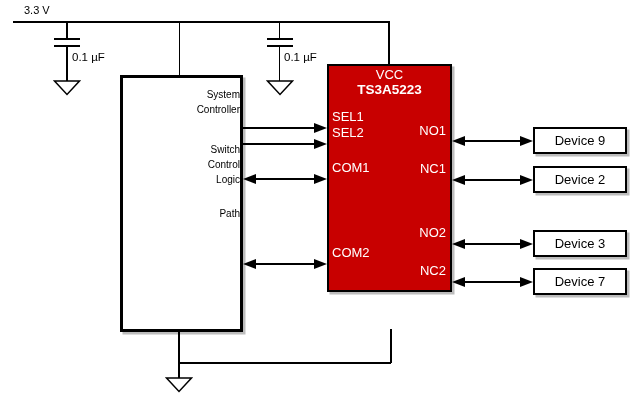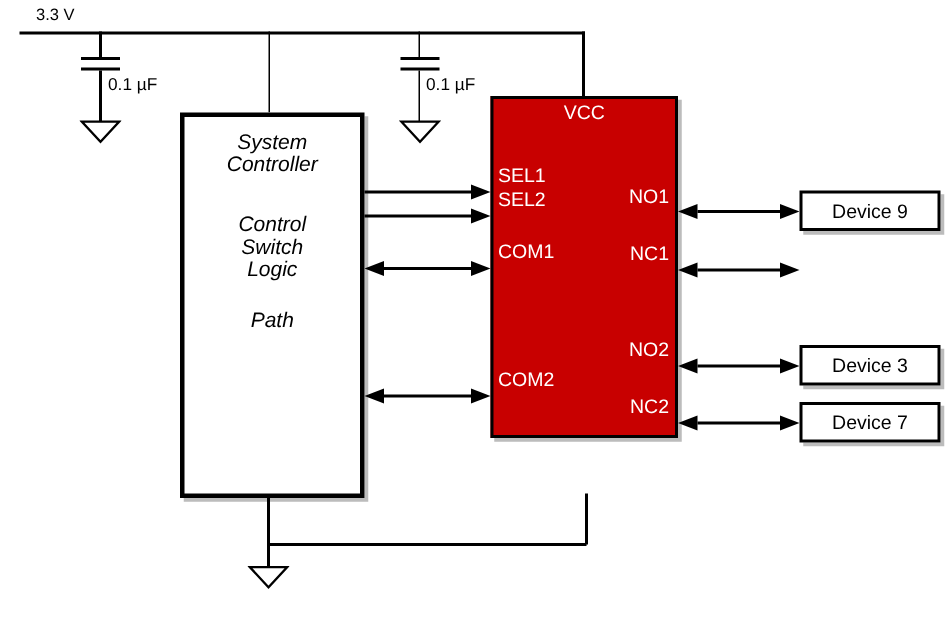--- a/index.html
+++ b/index.html
@@ -6,21 +6,21 @@
   .canvas{
     position:relative;width:630px;height:412px;background:#ffffff;
     font-family:"Liberation Sans",sans-serif;color:#000;overflow:hidden;
   }
   .w{position:absolute;background:#000;}
   .lbl{position:absolute;white-space:nowrap;}
   .supply{left:4px;top:4px;font-size:11px;margin-left:20px;}
   .caplbl{font-size:11.5px;}
   .box{position:absolute;background:#fff;box-sizing:border-box;box-shadow:2.5px 2.5px 0 #bcbcbc;}
   .ctrl{left:120px;top:75px;width:123px;height:257px;border:3px solid #000;}
-  .ctrl .blk{position:absolute;width:100%;text-align:center;font-size:14px;line-height:15px;font-style:italic;}
+  .ctrl .blk{position:absolute;width:100%;text-align:right;font-size:10px;line-height:15px;}
   .ic{left:327px;top:64px;width:125px;height:228px;border:2px solid #000;color:#fff;}
   .ic .pin{position:absolute;font-size:13px;line-height:16px;white-space:nowrap;}
   .ic .cpin{position:absolute;width:100%;text-align:center;font-size:13px;line-height:16px;}
   .ic .part{font-weight:bold;font-size:13.5px;}
   .dev{width:94px;height:27px;border:2px solid #000;font-size:13px;
        display:flex;align-items:center;justify-content:center;}
   .ah{position:absolute;width:0;height:0;border-top:5px solid transparent;border-bottom:5px solid transparent;}
   .ah.r{border-left:13px solid #000;}
   .ah.l{border-right:13px solid #000;}
   .gndsym{position:absolute;}
@@ -53,31 +53,32 @@
     <path d="M1.5 1 L26.5 1 L14 14.5 Z" fill="#fff" stroke="#000" stroke-width="1.5"></path>
   </svg>
   <span class="lbl caplbl" style="left:284px;top:51px">0.1 µF</span>
 
   <div class="box ctrl">
     <div class="blk" style="top:9px">
       <div>System</div>
       <div>Controller</div>
     </div>
     <div class="blk" style="top:64px">
+      <div>Switch</div>
       <div>Control</div>
-      <div>Switch</div>
       <div>Logic</div>
     </div>
     <div class="blk" style="top:128px">
       <div>Path</div>
     </div>
   </div>
 
   <div class="box ic" style="background-color: rgb(200, 0, 0);">
     <div class="cpin" style="top:1px">VCC</div>
+    <div class="cpin part" style="top:16px">TS3A5223</div>
     <div class="pin" style="left:3px;top:43px">SEL1</div>
     <div class="pin" style="left:3px;top:59px">SEL2</div>
     <div class="pin" style="left:3px;top:94px">COM1</div>
     <div class="pin" style="left:3px;top:179px">COM2</div>
     <div class="pin" style="right:4px;top:57px">NO1</div>
     <div class="pin" style="right:4px;top:95px">NC1</div>
     <div class="pin" style="right:4px;top:159px">NO2</div>
     <div class="pin" style="right:4px;top:197px">NC2</div>
     <div class="cpin" style="top:229px">GND</div>
   </div>
@@ -108,20 +109,23 @@
   <div class="w" style="left:465px;top:243px;width:55px;height:1.5px"></div>
   <div class="ah r" style="left:520px;top:239px"></div>
 
   <div class="ah l" style="left:452px;top:277px"></div>
   <div class="w" style="left:465px;top:281px;width:55px;height:1.5px"></div>
   <div class="ah r" style="left:520px;top:277px"></div>
 
   <div class="box dev" style="left:533px;top:127px">
     <span>Device 9</span>
   </div>
+  <div class="box dev" style="left:533px;top:166px">
+    <span>Device 2</span>
+  </div>
   <div class="box dev" style="left:533px;top:230px">
     <span>Device 3</span>
   </div>
   <div class="box dev" style="left:533px;top:268px">
     <span>Device 7</span>
   </div>
 
   <div class="w" style="left:178.25px;top:332px;width:1.5px;height:46px"></div>
   <div class="w" style="left:178.25px;top:362px;width:213px;height:1.5px"></div>
   <div class="w" style="left:390px;top:329px;width:1.5px;height:34px"></div>

